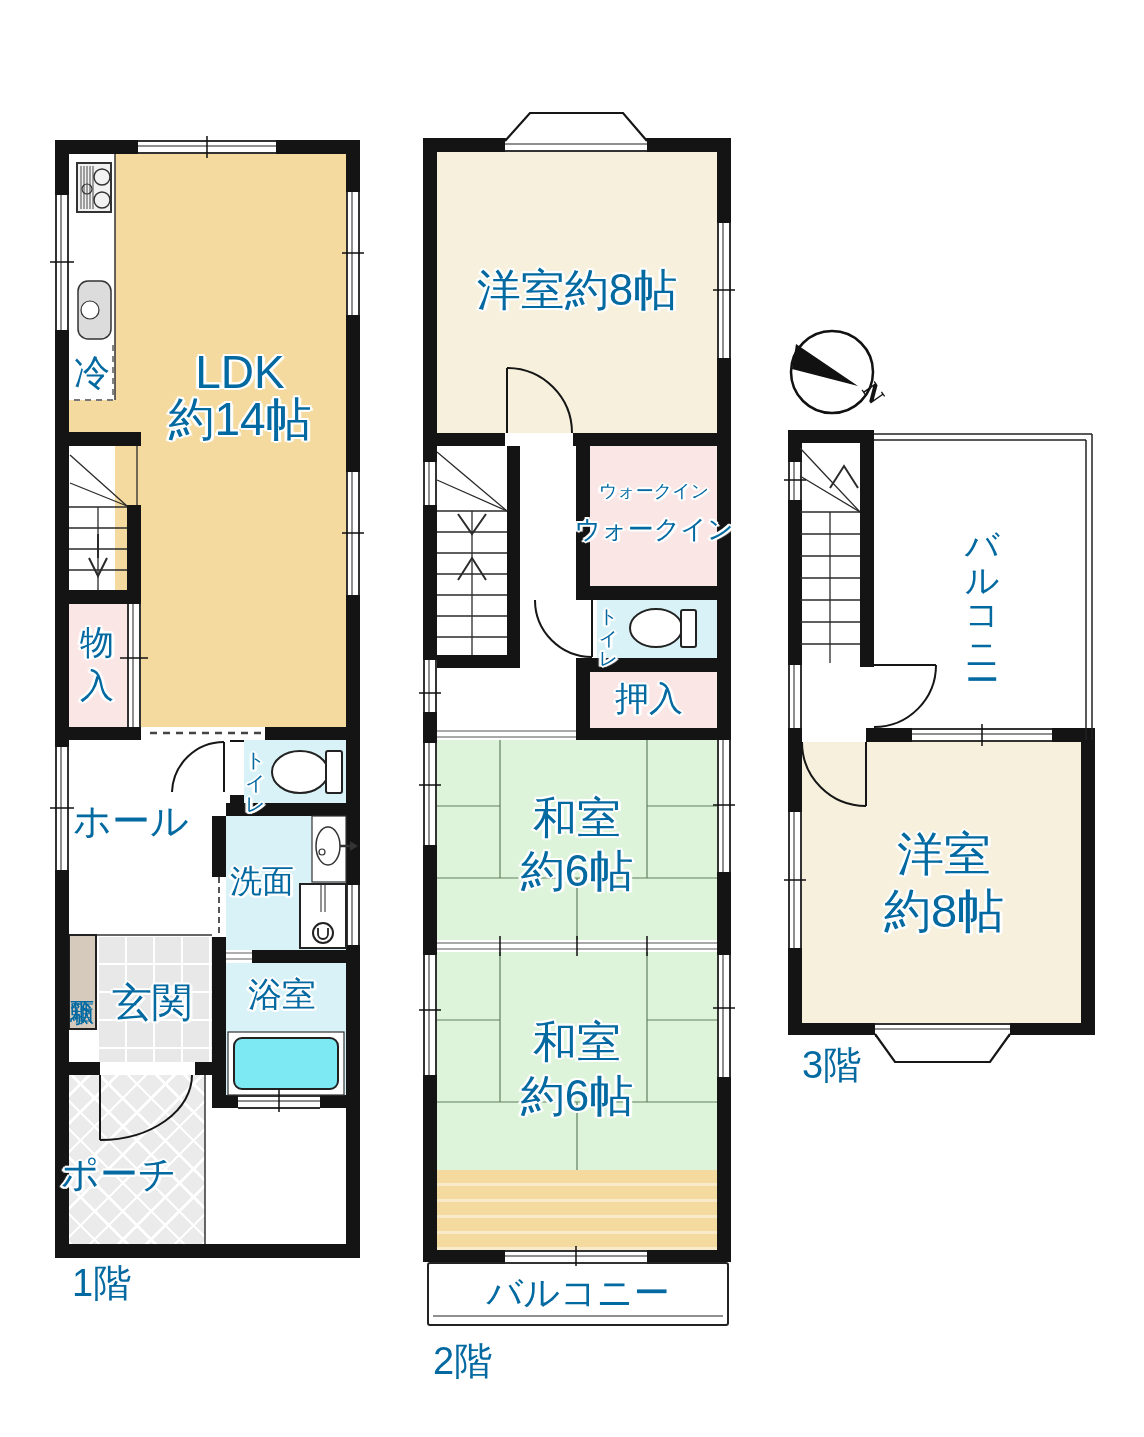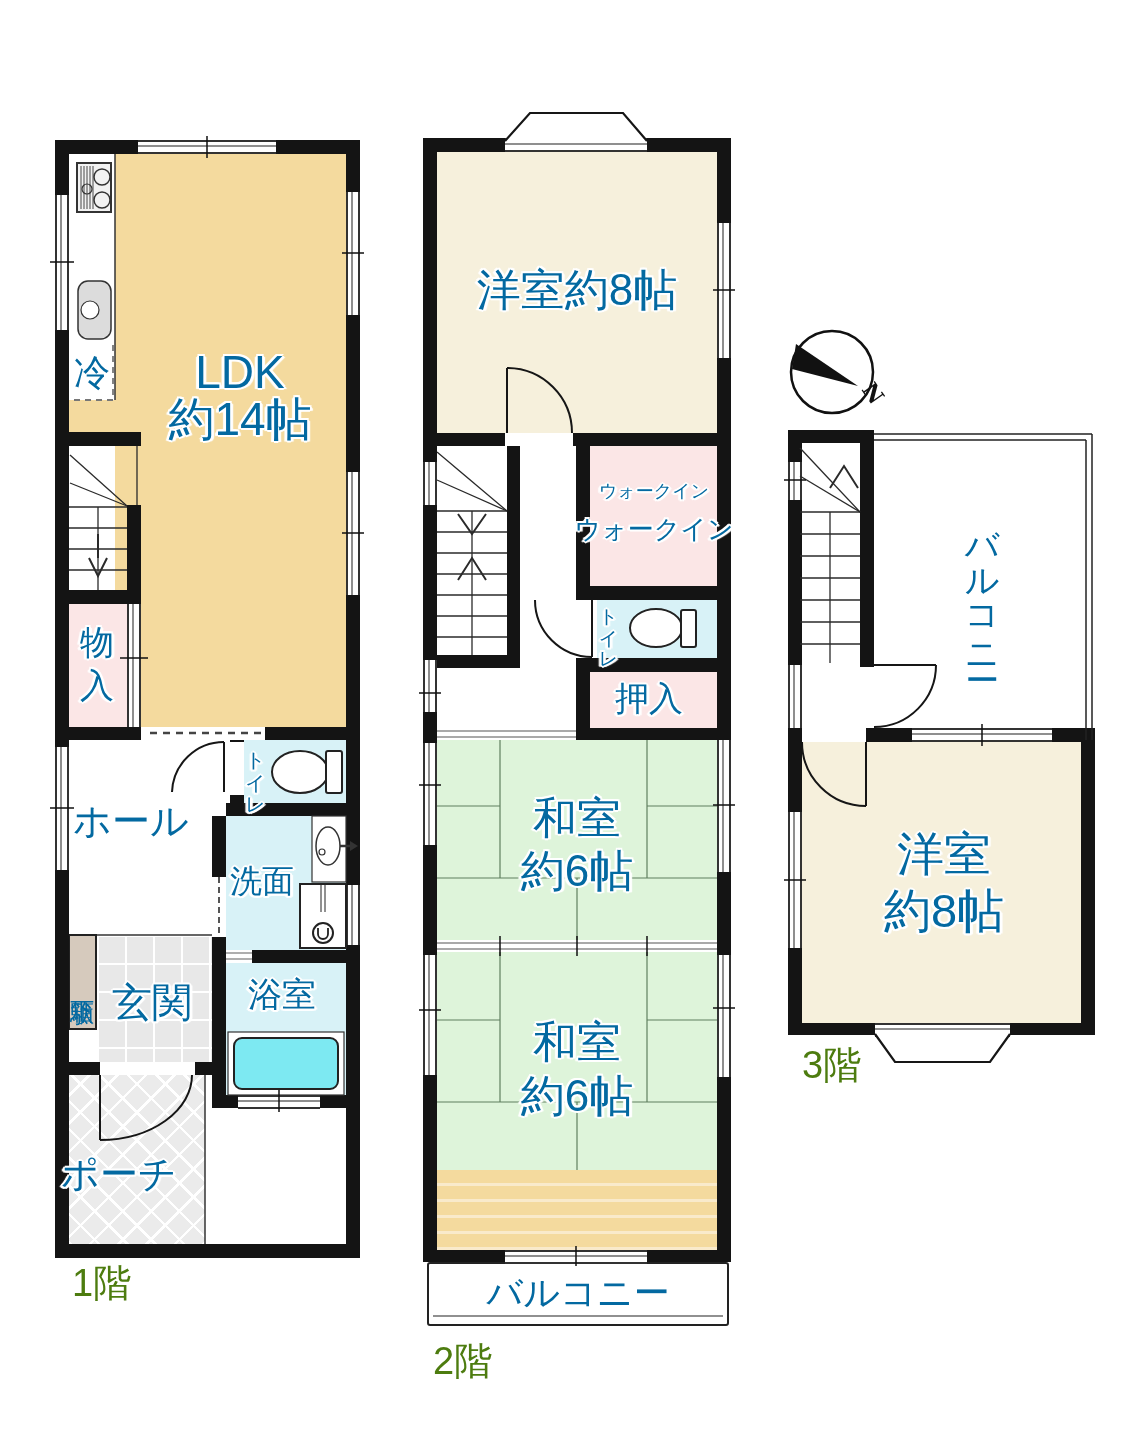--- a/index.html
+++ b/index.html
@@ -12,21 +12,21 @@
         background:linear-gradient(to bottom,#333 0 2px,#fff 2px 5px,#8f8f8f 5px 7px,#fff 7px 12px,#333 12px 14px);}
   .winv{position:absolute;width:14px;z-index:3;
         background:linear-gradient(to right,#333 0 2px,#fff 2px 5px,#8f8f8f 5px 7px,#fff 7px 12px,#333 12px 14px);}
   svg.lineart{position:absolute;left:0;top:0;z-index:4;pointer-events:none;}
   .lbl{position:absolute;z-index:5;font-weight:normal;color:#0369a1;white-space:nowrap;
        transform:translate(-50%,-50%);line-height:1.1;
        text-shadow:2px 0 0 #fff,-2px 0 0 #fff,0 2px 0 #fff,0 -2px 0 #fff,
                    1.5px 1.5px 0 #fff,-1.5px 1.5px 0 #fff,1.5px -1.5px 0 #fff,-1.5px -1.5px 0 #fff,
                    3px 1px 1px #fff,-3px 1px 1px #fff;}
   .vlbl{writing-mode:vertical-rl;text-orientation:upright;}
-  .floorlbl{position:absolute;z-index:5;font-size:38px;color:#4d7c0f;font-weight:normal;white-space:nowrap;}
+  .floorlbl{position:absolute;z-index:5;font-size:38px;color:#0369a1;font-weight:normal;white-space:nowrap;}
   .tile{background-color:#E8E8E8;
         background-image:linear-gradient(#fff 0 2px,transparent 2px),linear-gradient(90deg,#fff 0 2px,transparent 2px);
         background-size:28px 28px;}
   .hatch{background-color:#EBEBEB;
          background-image:repeating-linear-gradient(45deg,#fff 0 2.5px,transparent 2.5px 20px),
                           repeating-linear-gradient(-45deg,#fff 0 2.5px,transparent 2.5px 20px);}
   .stripes{background-color:#F4DA9E;
            background-image:repeating-linear-gradient(to bottom,transparent 0 13px,#F9EACB 13px 16px);}
   .shoebox{background:#D6CABD;border:2px solid #222;box-sizing:border-box;}
   .balcony{position:absolute;z-index:2;background:#fff;border:2.5px solid #222;border-radius:3px;box-sizing:border-box;}

